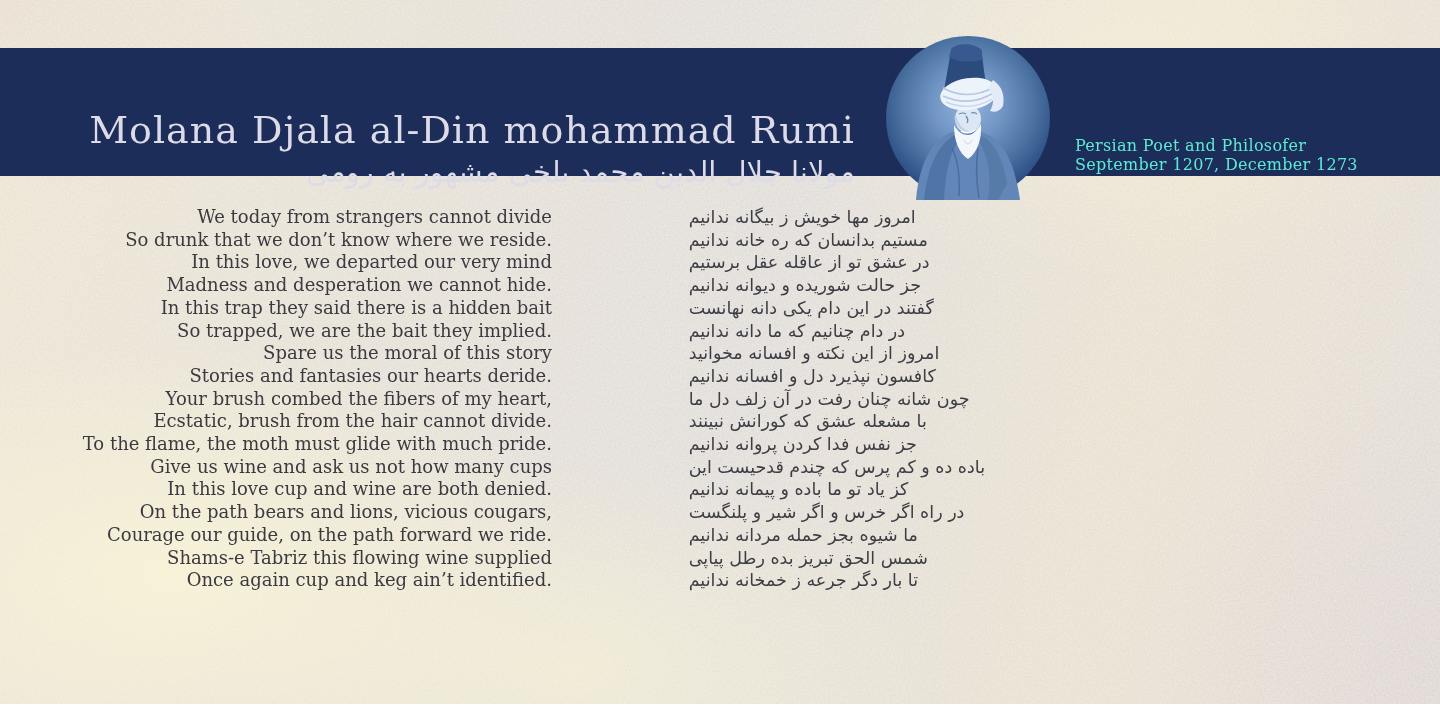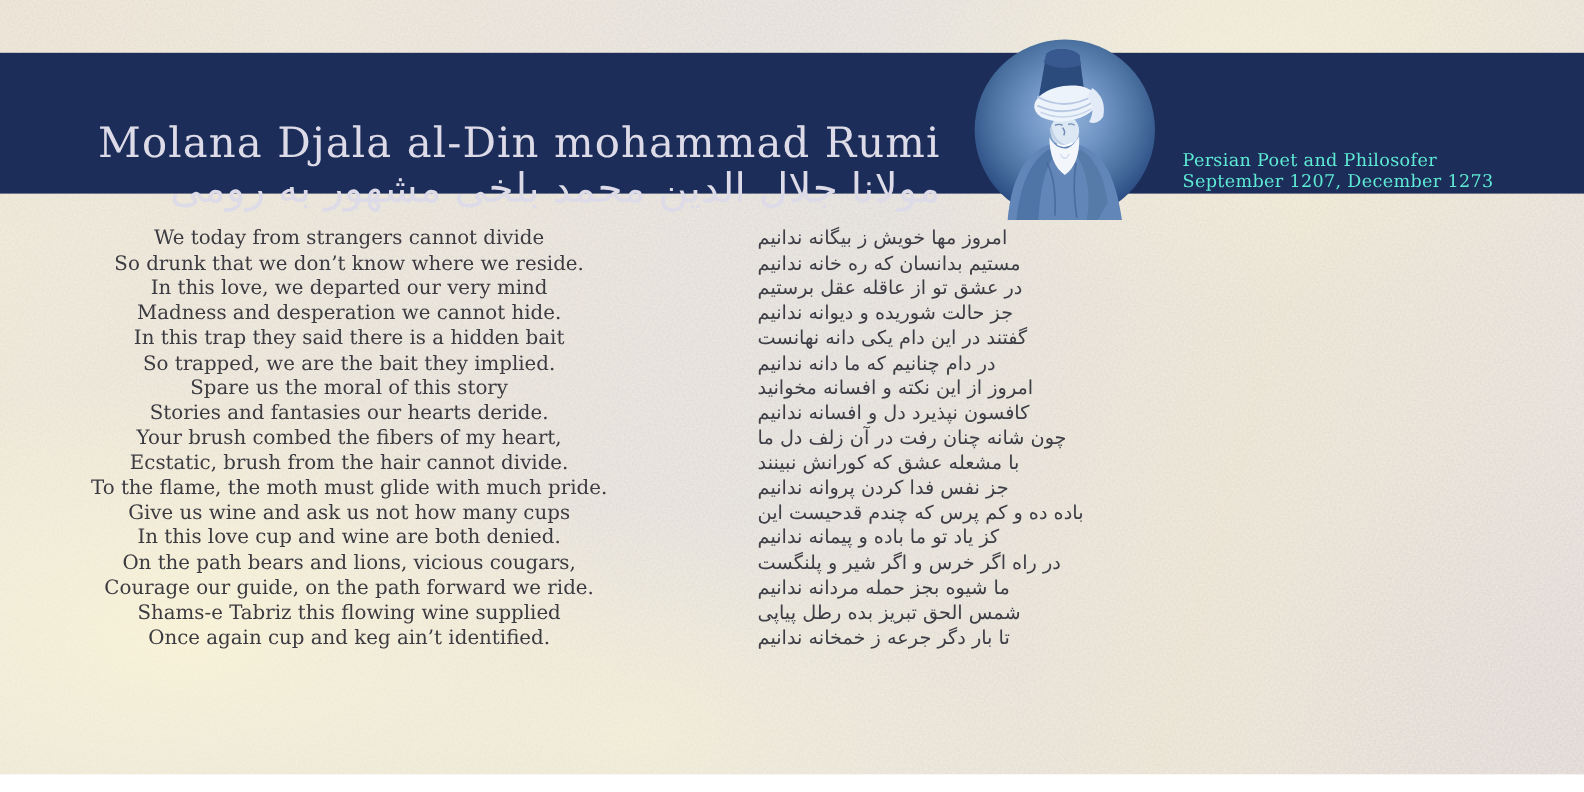--- a/index.html
+++ b/index.html
@@ -22,40 +22,40 @@
     position:absolute;left:0;top:48px;width:1440px;height:128px;
     background:var(--band,#1c2d59);
   }
 
   .band-titles{
     position:absolute;right:585px;top:60px;
     text-align:right;white-space:nowrap;
     color:var(--band-text,#dddbe8);
   }
   .title-en{font-size:38px;line-height:44px;letter-spacing:1px;}
-  .title-fa{font-family:"DejaVu Sans",sans-serif;font-size:37px;line-height:36px;direction:rtl;margin-top:2px;}
+  .title-fa{font-family:"DejaVu Sans",sans-serif;font-size:29px;line-height:36px;direction:rtl;margin-top:2px;}
 
   .info{
     position:absolute;left:1075px;top:88px;
     color:#5eead4;font-size:16px;line-height:19px;
     white-space:nowrap;letter-spacing:0.3px;
   }
 
   .portrait{
     position:absolute;left:886px;top:36px;width:164px;height:164px;
     border-radius:50%;
     background:radial-gradient(circle at 50% 42%,
       #94b3da 0%, #6e93c3 30%, #4a719f 54%, #305288 71%, #223c6e 83%,
       rgba(28,45,89,0.85) 90%, rgba(28,45,89,0.0) 99%);
   }
   .portrait svg{position:absolute;left:0;top:0;}
 
   .poem-en{
     position:absolute;right:888px;top:206px;
-    text-align:center;white-space:nowrap;
+    text-align:right;white-space:nowrap;
     font-size:18px;line-height:22.7px;
     color:var(--poem-text,#3b3a40);
   }
   .poem-fa{
     position:absolute;right:455px;top:206px;
     direction:rtl;text-align:left;white-space:nowrap;
     font-family:"DejaVu Sans",sans-serif;
     font-size:17.5px;line-height:22.7px;
     color:#3d3d45;
   }

